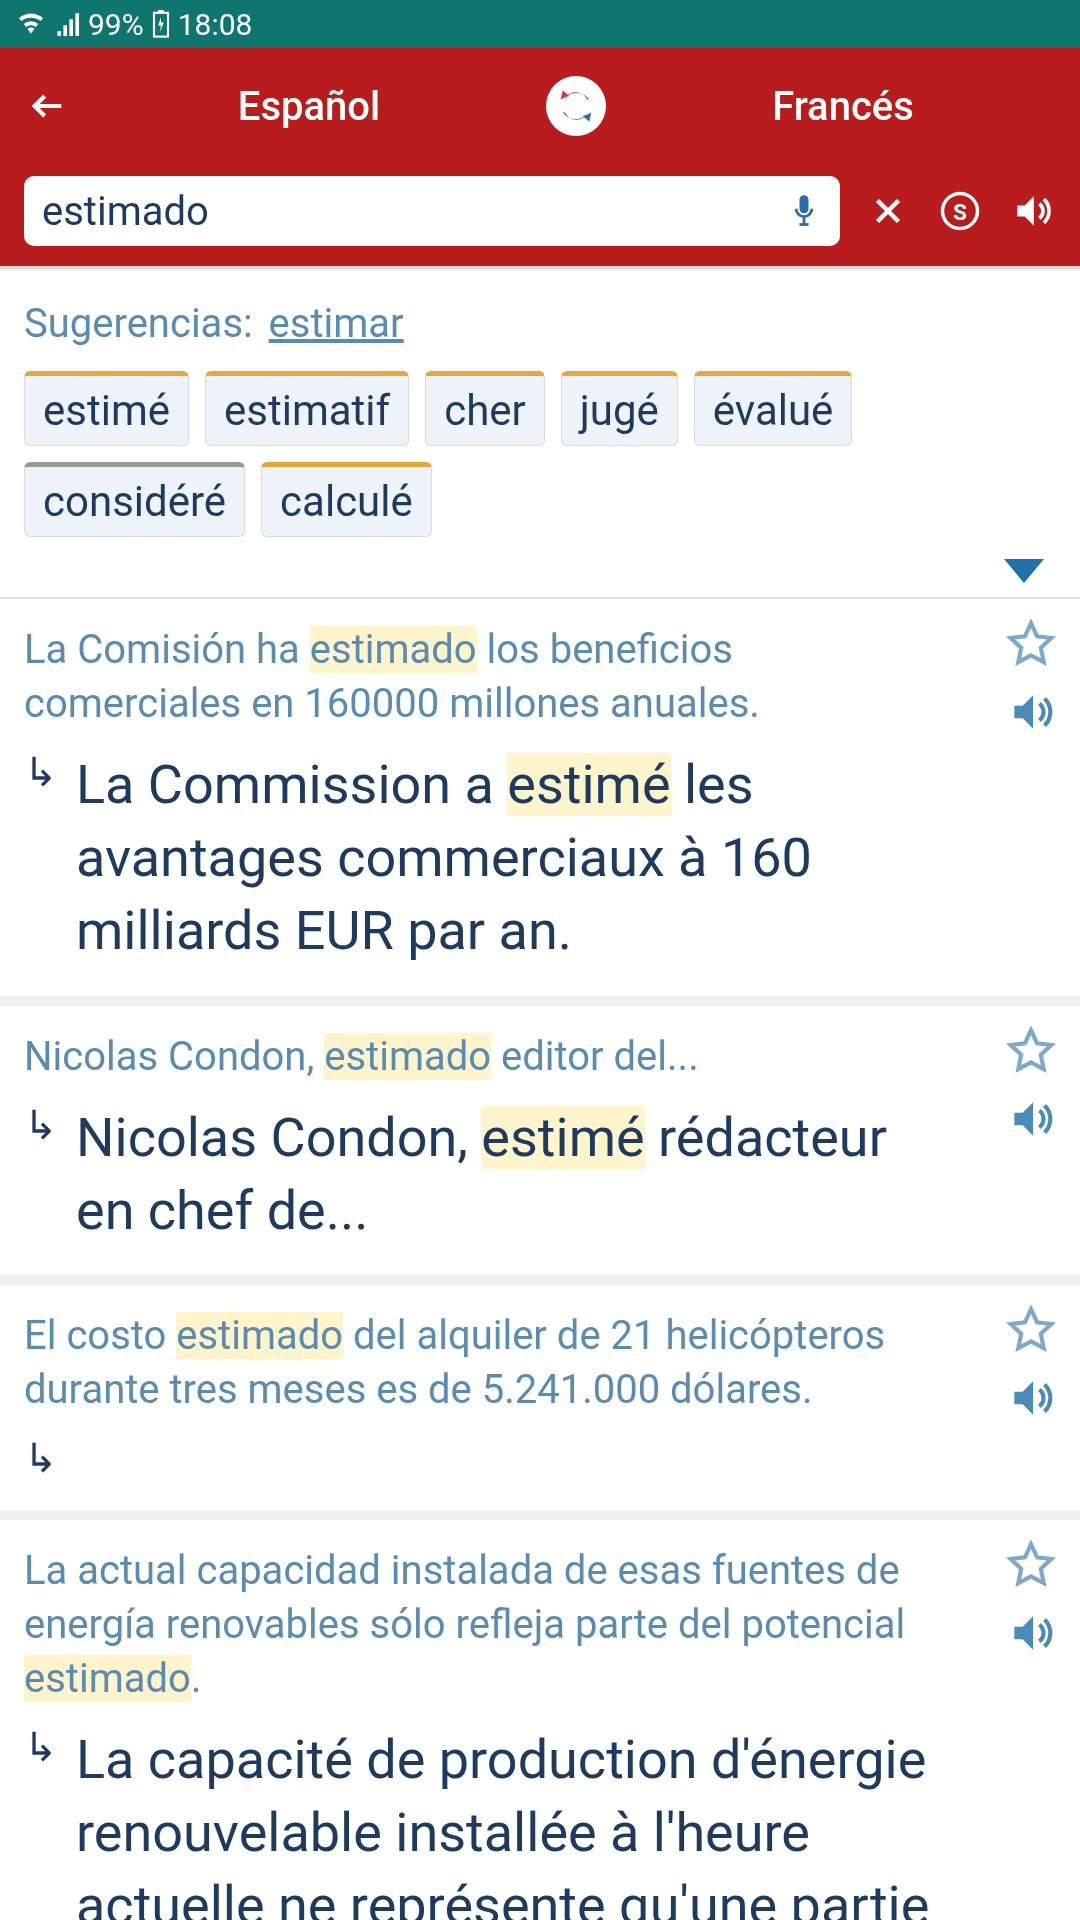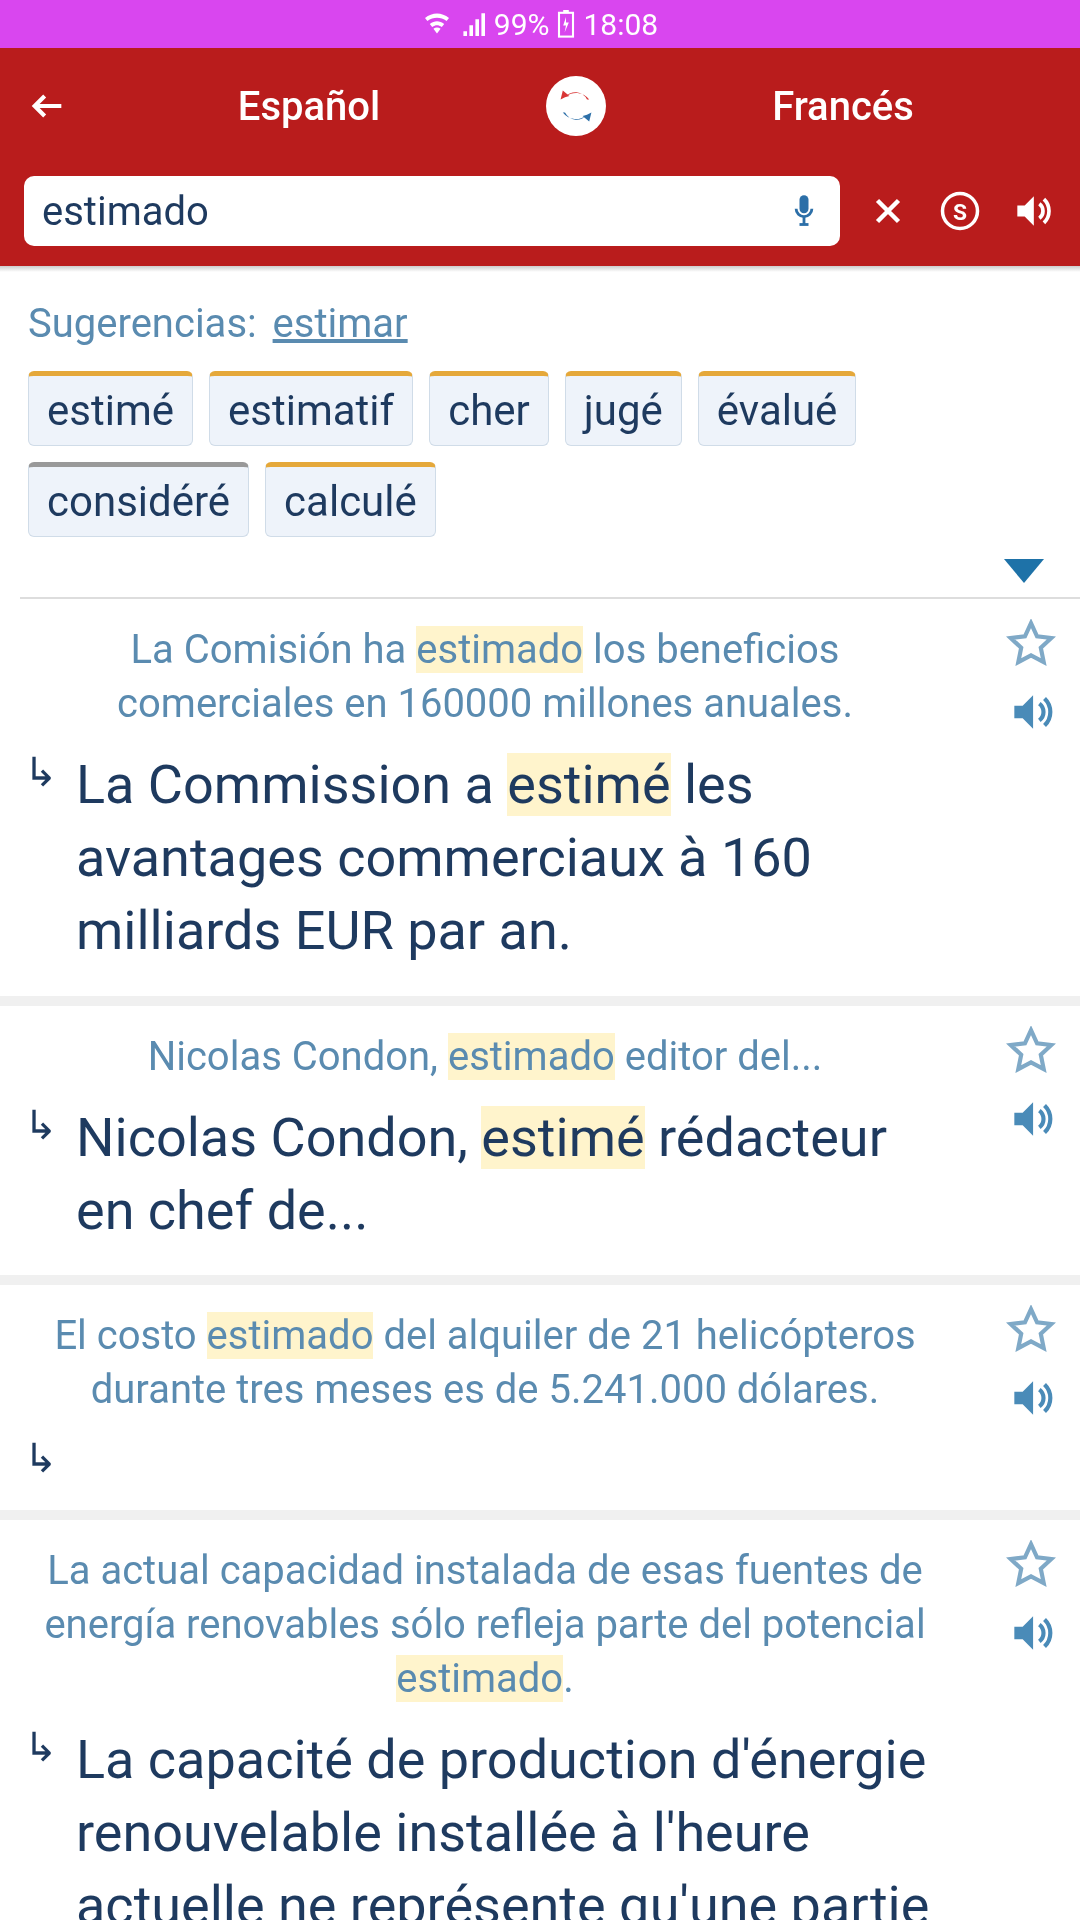--- a/index.html
+++ b/index.html
@@ -1,39 +1,39 @@
 <!DOCTYPE html>
 <html><head>
 <meta charset="utf-8">
 <style>
   * { box-sizing: border-box; margin: 0; padding: 0; }
   html, body { width: 1080px; height: 1920px; font-family: -apple-system, Roboto, Arial, sans-serif; background: #fff; overflow: hidden; }
-  .status-bar { height: 48px; background: #d946ef; display: flex; justify-content: center; align-items: center; padding: 0 16px; gap: 10px; color: #fff; font-size: 30px; }
+  .status-bar { height: 48px; background: #0f766e; display: flex; justify-content: flex-start; align-items: center; padding: 0 16px; gap: 10px; color: #fff; font-size: 30px; }
   .status-icons { display: flex; align-items: center; gap: 8px; }
   .header { background: #b91c1c; padding: 16px 24px 20px; }
   .lang-row { display: flex; align-items: center; gap: 24px; padding: 12px 0 40px; }
   .back-arrow { width: 48px; height: 48px; display: flex; align-items: center; justify-content: center; }
   .lang-label { flex: 1; text-align: center; color: #fff; font-size: 40px; font-weight: 500; }
   .swap-btn { width: 60px; height: 60px; border-radius: 50%; background: #fff; display: flex; align-items: center; justify-content: center; }
   .search-row { display: flex; align-items: center; gap: 24px; }
   .search-box { flex: 1; background: #fff; border-radius: 10px; height: 70px; display: flex; align-items: center; padding: 0 18px; }
   .search-text { flex: 1; font-size: 40px; color: #1e3a5f; }
   .mic-icon { width: 36px; height: 36px; }
   .hdr-icon { width: 48px; height: 48px; display: flex; align-items: center; justify-content: center; }
   .shadow { height: 6px; background: linear-gradient(to bottom, rgba(0,0,0,0.2), transparent); }
-  .suggestions { padding: 28px 8px 10px; border-bottom: 2px solid #ddd; position: relative; margin-left: 20px; }
+  .suggestions { padding: 28px 24px 10px; border-bottom: 2px solid #ddd; position: relative; }
   .sugg-label { font-size: 40px; color: #5a8bb0; }
   .sugg-link { color: #5a8bb0; text-decoration: underline; }
   .chips { display: flex; flex-wrap: wrap; gap: 16px; margin-top: 24px; margin-bottom: 50px; }
   .chip { background: #eef3fa; border: 1px solid #d0dce8; border-top: 5px solid #e5a83a; border-radius: 6px; padding: 10px 18px; font-size: 42px; color: #1e3a5f; }
   .chip.gray { border-top-color: #999; }
   .expand-tri { position: absolute; right: 36px; bottom: 14px; width: 0; height: 0; border-left: 20px solid transparent; border-right: 20px solid transparent; border-top: 24px solid #1e72a8; }
   .results { }
   .result { border-bottom: 10px solid #f0f0f0; padding: 24px 24px 28px; position: relative; }
-  .src-line { font-size: 40px; color: #5a8bb0; line-height: 1.35; padding-right: 110px; text-align: center; }
+  .src-line { font-size: 40px; color: #5a8bb0; line-height: 1.35; padding-right: 110px; }
   .hl { background: #fff4cc; }
   .tgt-row { display: flex; margin-top: 18px; padding-right: 110px; }
   .arrow-sub { width: 40px; font-size: 40px; color: #1e3a5f; flex-shrink: 0; margin-right: 12px; }
   .tgt-line { font-size: 54px; color: #1e3a5f; line-height: 1.35; }
   .side-icons { position: absolute; right: 24px; top: 20px; display: flex; flex-direction: column; gap: 18px; align-items: center; }
   .star-o, .speaker-o { width: 50px; height: 50px; }
   svg { display: block; }
 </style>
 </head>
 <body>

